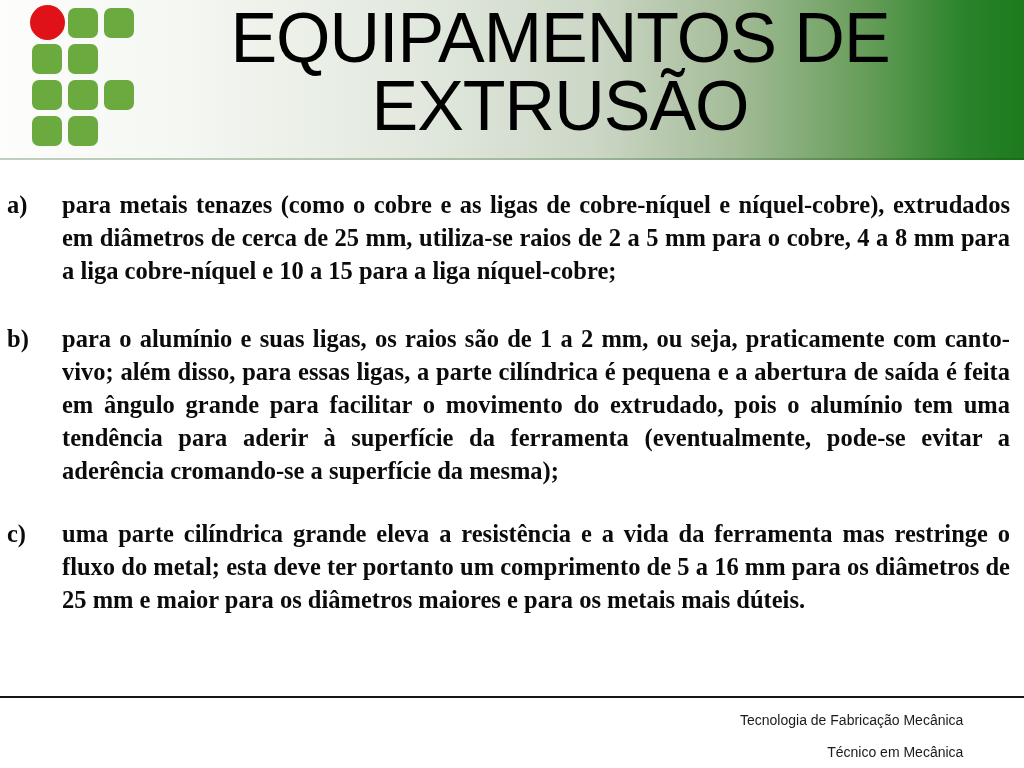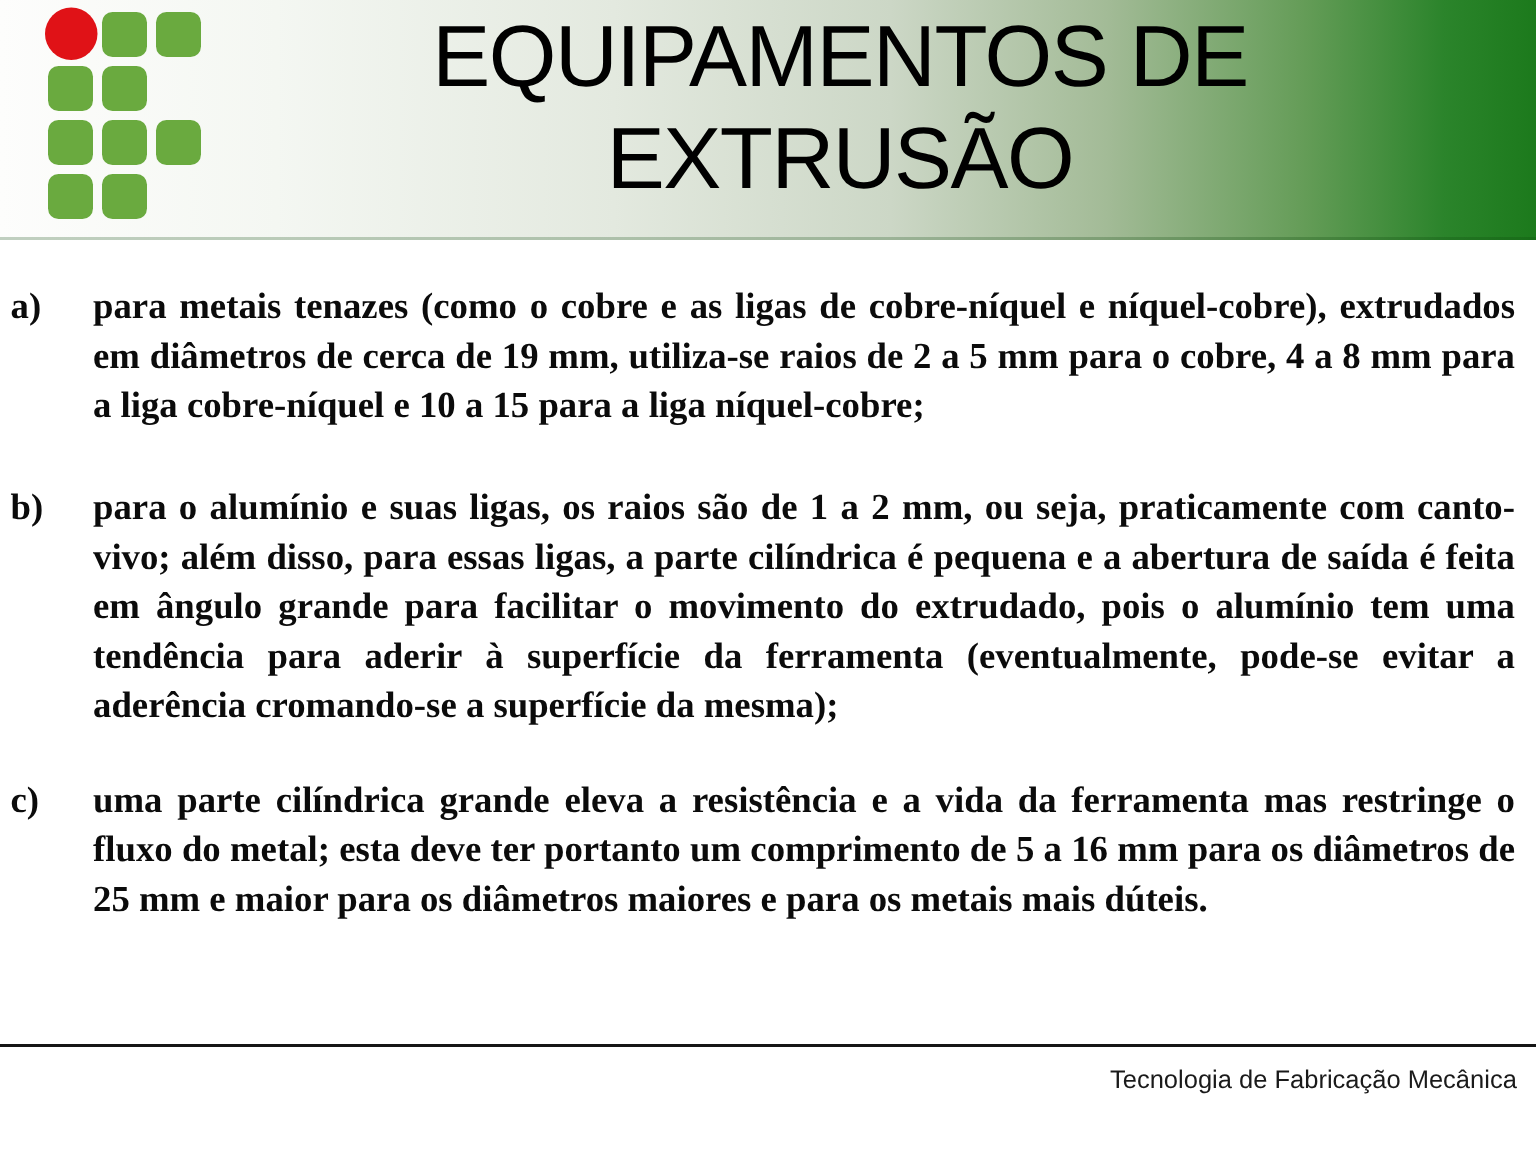--- a/index.html
+++ b/index.html
@@ -23,21 +23,21 @@
   }
   .logo-cell{
     position:absolute;width:30px;height:30px;border-radius:7px;
   }
   .logo-cell.circle{
     width:35px;height:35px;border-radius:50%;margin:-3px 0 0 -2px;
   }
   .title{
     position:absolute;left:160px;top:4px;width:800px;
     text-align:center;
-    font-size:58px;line-height:68px;letter-spacing:-1px;
+    font-size:70px;line-height:68px;letter-spacing:-1px;
     color:#000;font-weight:400;
   }
   
   .body-text{
     position:absolute;left:7px;top:188px;width:1003px;
     font-family:"Liberation Serif","DejaVu Serif",serif;
     font-weight:bold;
     font-size:24.5px;line-height:33px;
     color:#0b0b0b;
   }
@@ -46,21 +46,21 @@
   .item-b{margin-bottom:30px;}
   .item-label{width:55px;flex:0 0 55px;}
   .item-body{flex:1;text-align:justify;}
   
   .footer-rule{
     position:absolute;left:0;top:696px;width:1024px;height:2px;
     background:#161616;
   }
   .footer-text{
     position:absolute;left:740px;top:711px;
-    font-size:17px;line-height:18px;color:#1a1a1a;text-align:right;
+    font-size:14px;line-height:18px;color:#1a1a1a;text-align:right;
   }
   .footer-text .line1{margin-bottom:14px;}
 </style>
 </head>
 <body>
 
 <div class="slide">
 
   <div class="header">
     <div class="logo">
@@ -75,33 +75,34 @@
         <div class="logo-cell square" style="left: 0px; top: 108px; background: rgb(106, 170, 63);"></div>
         <div class="logo-cell square" style="left: 36px; top: 108px; background: rgb(106, 170, 63);"></div>
       </div>
     <div class="title">EQUIPAMENTOS DE EXTRUSÃO</div>
   </div>
 
   <div class="body-text">
 
     <div class="item item-a">
       <div class="item-label">a)</div>
-      <div class="item-body">para metais tenazes (como o cobre e as ligas de cobre-níquel e níquel-cobre), extrudados em diâmetros de cerca de 19 mm, utiliza-se raios de 2 a 5 mm para o cobre, 4 a 8 mm para a liga cobre-níquel e 10 a 15 para a liga níquel-cobre;</div>
+      <div class="item-body">para metais tenazes (como o cobre e as ligas de cobre-níquel e níquel-cobre), extrudados em diâmetros de cerca de 25 mm, utiliza-se raios de 2 a 5 mm para o cobre, 4 a 8 mm para a liga cobre-níquel e 10 a 15 para a liga níquel-cobre;</div>
     </div>
 
     <div class="item item-b">
       <div class="item-label">b)</div>
       <div class="item-body">para o alumínio e suas ligas, os raios são de 1 a 2 mm, ou seja, praticamente com canto-vivo; além disso, para essas ligas, a parte cilíndrica é pequena e a abertura de saída é feita em ângulo grande para facilitar o movimento do extrudado, pois o alumínio tem uma tendência para aderir à superfície da ferramenta (eventualmente, pode-se evitar a aderência cromando-se a superfície da mesma);</div>
     </div>
 
     <div class="item item-c">
       <div class="item-label">c)</div>
       <div class="item-body">uma parte cilíndrica grande eleva a resistência e a vida da ferramenta mas restringe o fluxo do metal; esta deve ter portanto um comprimento de 5 a 16 mm para os diâmetros de 25 mm e maior para os diâmetros maiores e para os metais mais dúteis.</div>
     </div>
 
   </div>
 
   <div class="footer-rule"></div>
   <div class="footer-text">
     <div class="line1">Tecnologia de Fabricação Mecânica</div>
+    <div class="line2">Técnico em Mecânica</div>
   </div>
 
 </div>
 
 </body></html>

